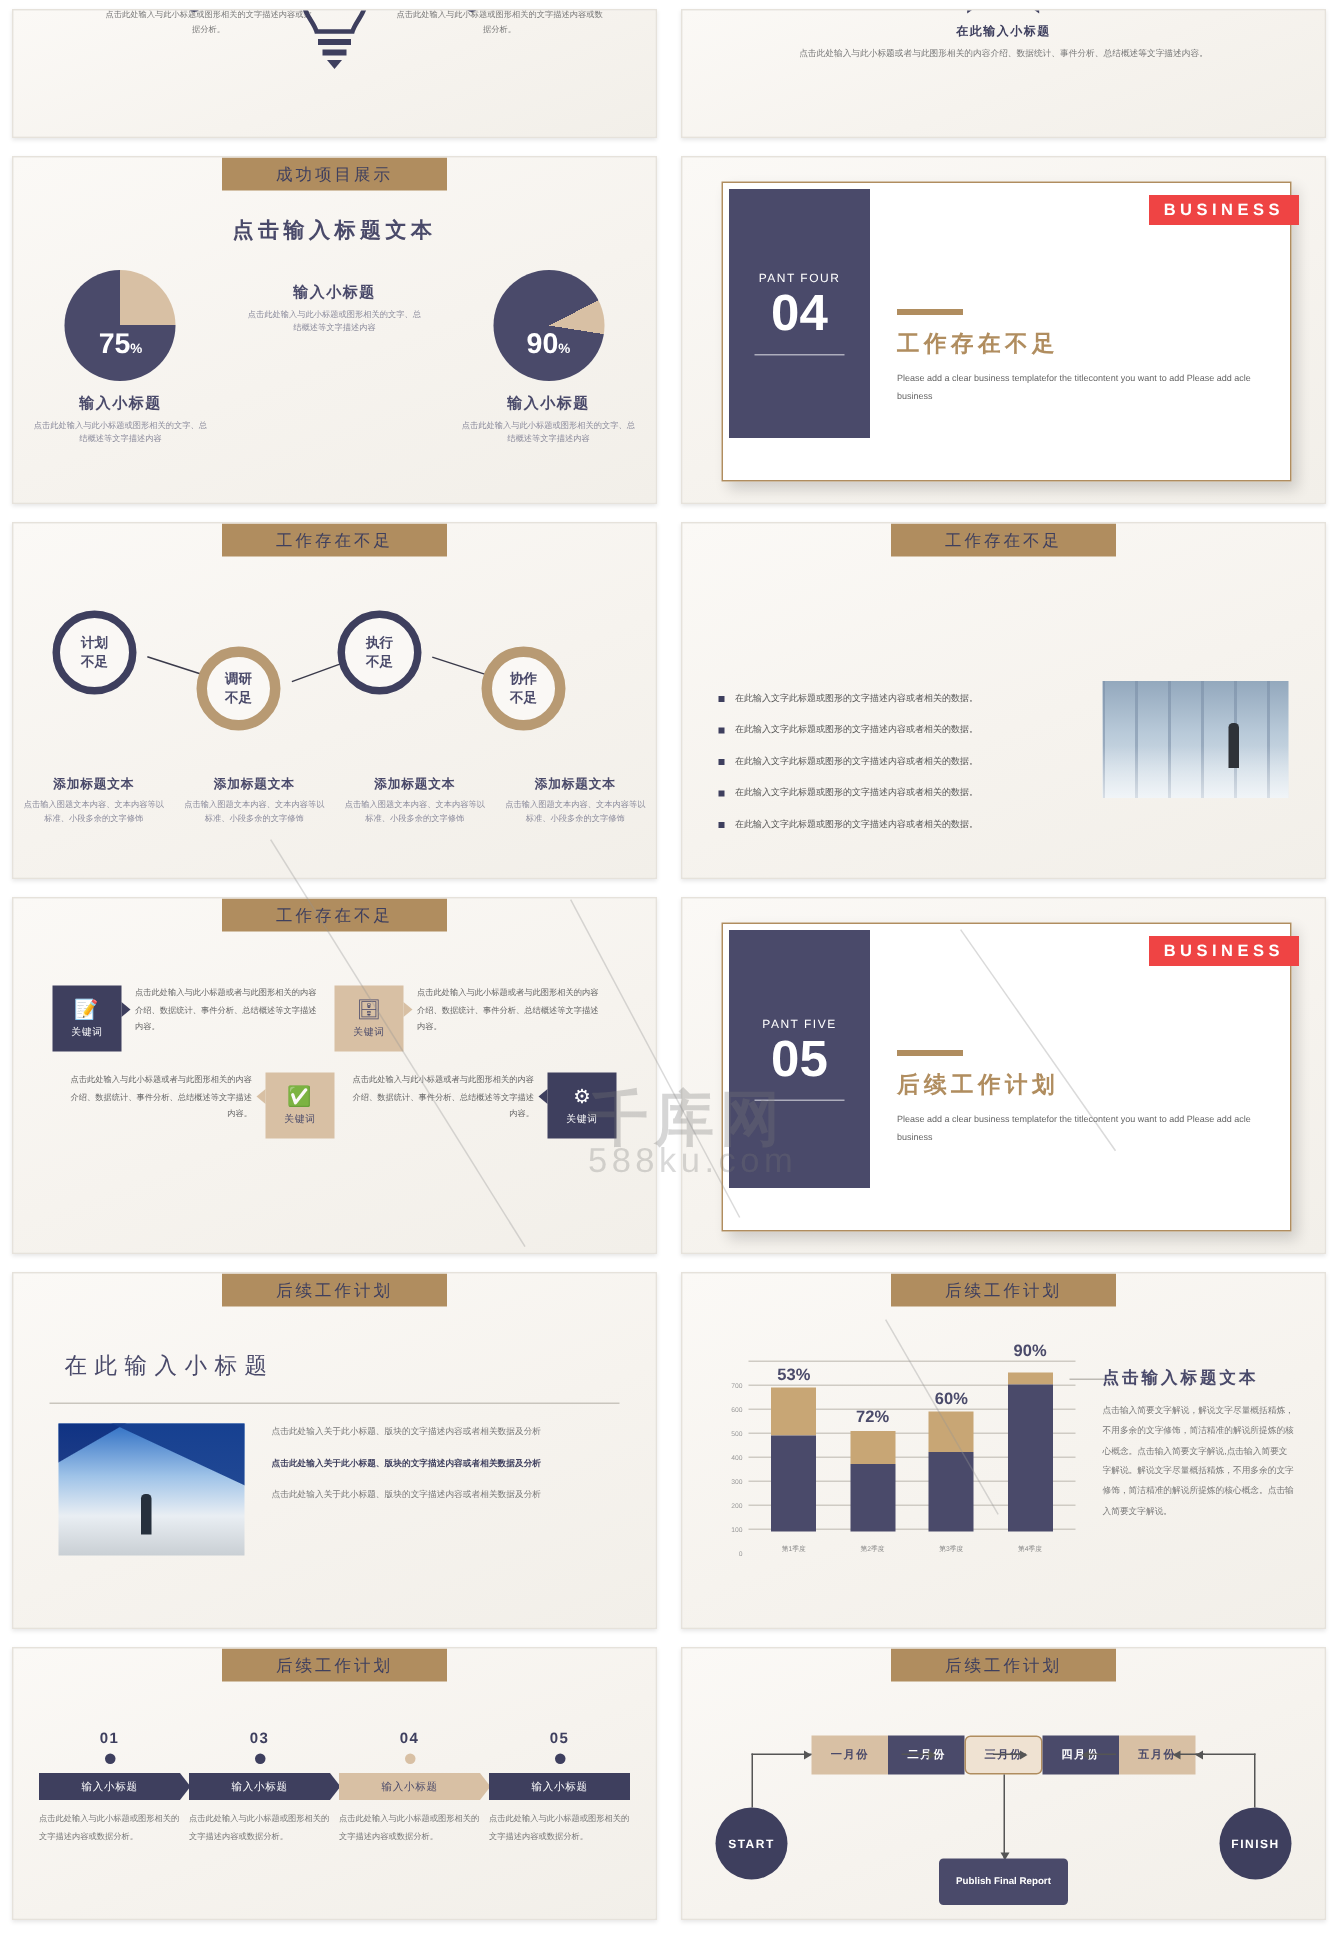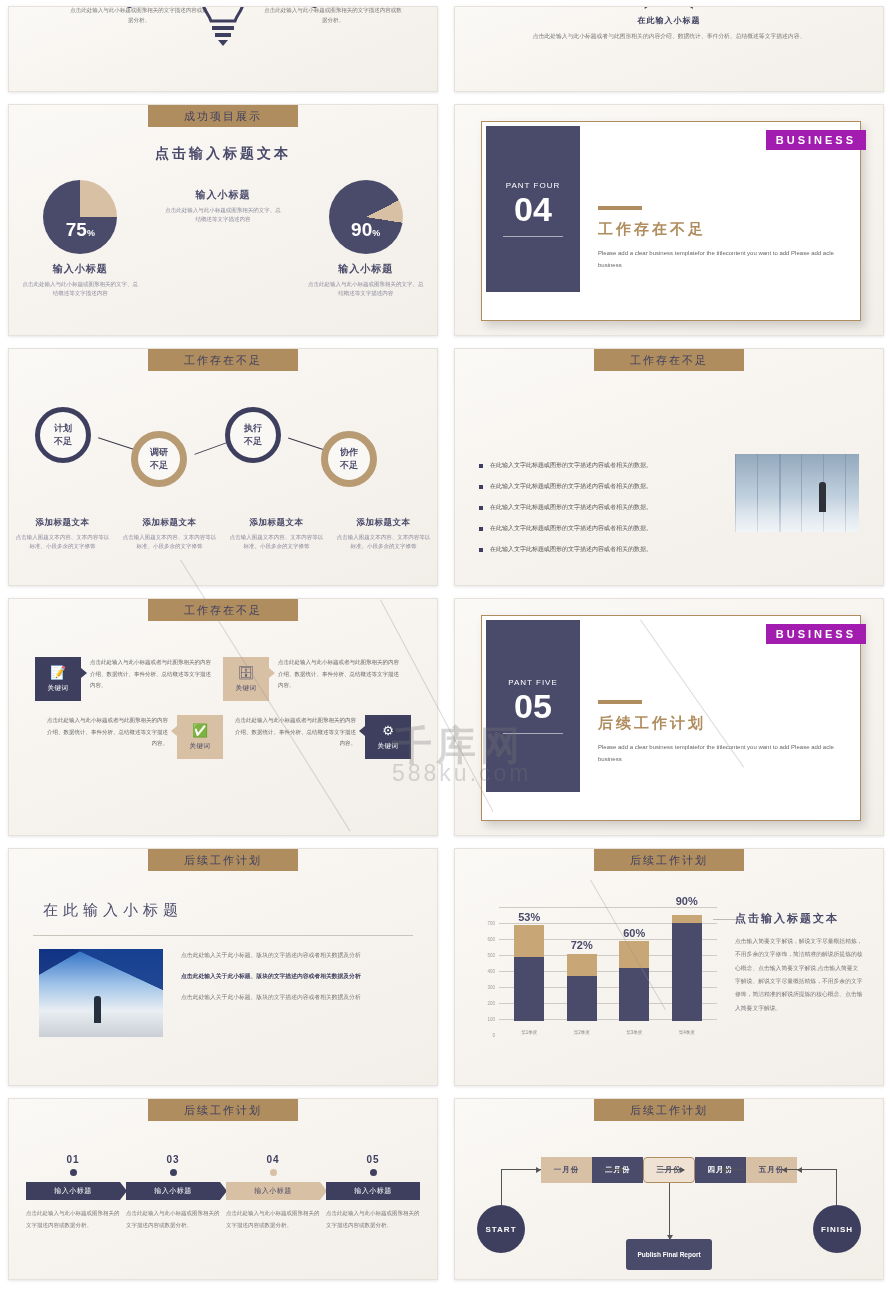--- a/index.html
+++ b/index.html
@@ -65,21 +65,21 @@
   .divnum {
     position: absolute; left: 4px; top: 4px; bottom: 28px; width: 94px;
     background: #4a4a6a; color: #fff;
     display: flex; flex-direction: column; align-items: center; justify-content: center;
   }
   .divnum .pl { font-size: 8px; letter-spacing: 1px; }
   .divnum .nb { font-size: 34px; font-weight: bold; line-height: 1; margin-top: 2px; }
   .divnum .rule { width: 60px; height: 1px; background: rgba(255,255,255,.55); margin-top: 10px; }
   .biz {
     position: absolute; right: -6px; top: 8px;
-    background: #a21caf; color: #fff;
+    background: #ef4444; color: #fff;
     font-size: 11px; letter-spacing: 3px; font-weight: bold;
     padding: 4px 10px;
   }
   .divbody { position: absolute; left: 116px; top: 84px; right: 20px; }
   .divbody .dash { width: 44px; height: 4px; background: #b08d5f; }
   .divbody h2 { margin-top: 10px; font-size: 15px; letter-spacing: 3px; color: #b08d5f; font-weight: bold; }
   .divbody p { margin-top: 8px; font-size: 6px; line-height: 2; color: #666; max-width: 250px; }
 
   
   .flow { position: absolute; top: 48px; left: 0; right: 0; height: 110px; }

